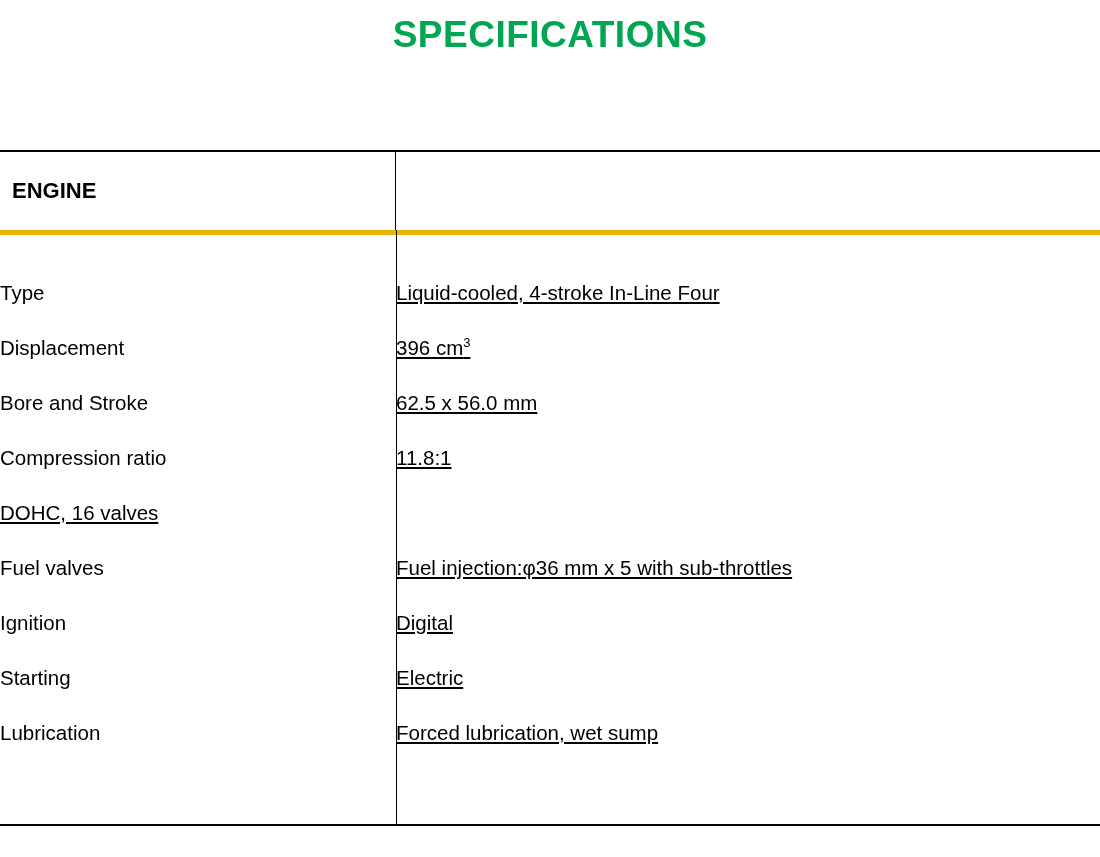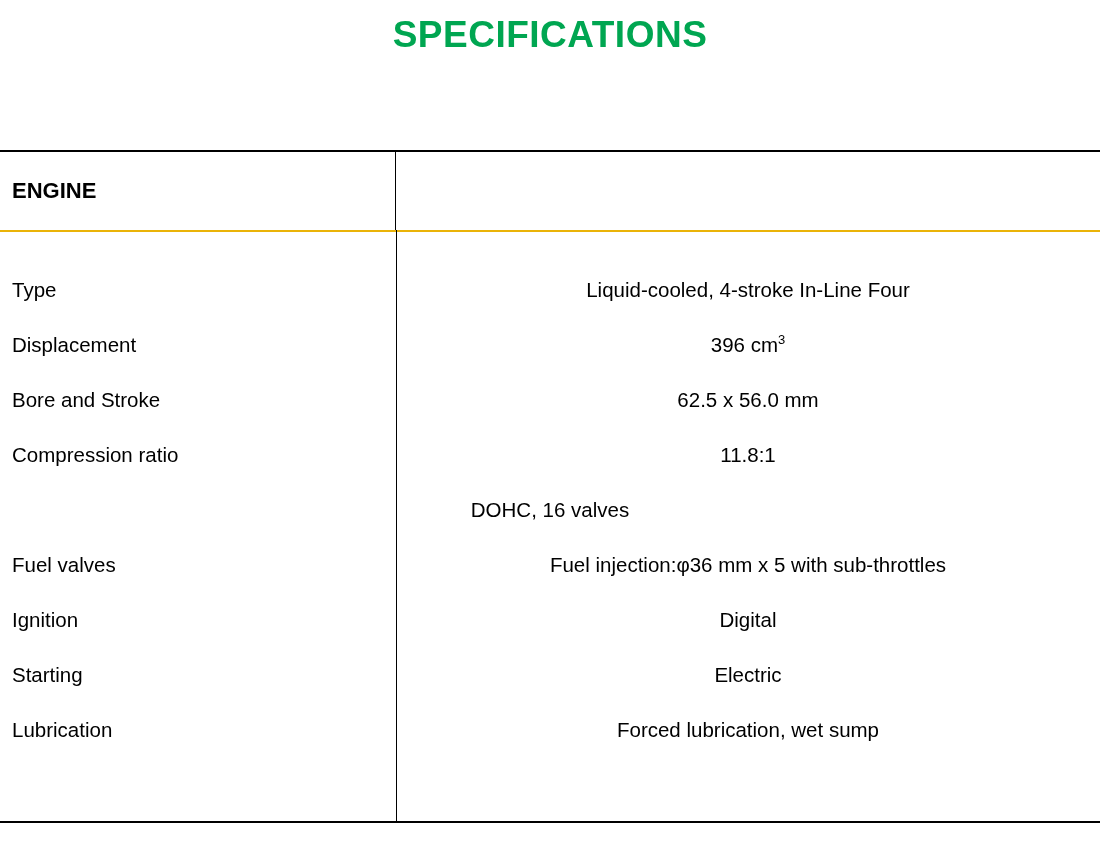--- a/index.html
+++ b/index.html
@@ -34,21 +34,21 @@
     position: absolute;
     top: 150px;
     left: 0;
     width: 1100px;
     border-top: 2px solid #000;
     border-bottom: 2px solid #000;
     box-sizing: border-box;
   }
   .section-head {
     display: flex;
-    border-bottom: 2px solid #eab308;
+    border-bottom: 5px solid #eab308;
     height: 78px;
   }
   .section-head .label-cell {
     width: 396px;
     box-sizing: border-box;
     border-right: 1px solid #000;
     display: flex;
     align-items: center;
     padding-left: 12px;
     font-size: 22px;
@@ -64,30 +64,31 @@
     padding-bottom: 64px;
   }
   .row {
     display: flex;
     height: 55px;
     align-items: center;
   }
   .row .label-cell {
     width: 396px;
     box-sizing: border-box;
-    padding-left: 12px;
+    padding-left: 0;
     font-size: 20.5px;
     white-space: nowrap;
   }
   .row .value-cell {
     flex: 1;
     box-sizing: border-box;
-    text-align: center;
+    text-align: left;
     font-size: 20.5px;
     white-space: nowrap;
+    text-decoration: underline;
   }
   
   .vline {
     position: absolute;
     top: 78px;
     left: 396px;
     width: 0;
     border-left: 1px solid #000;
     height: calc(100% - 78px);
   }

